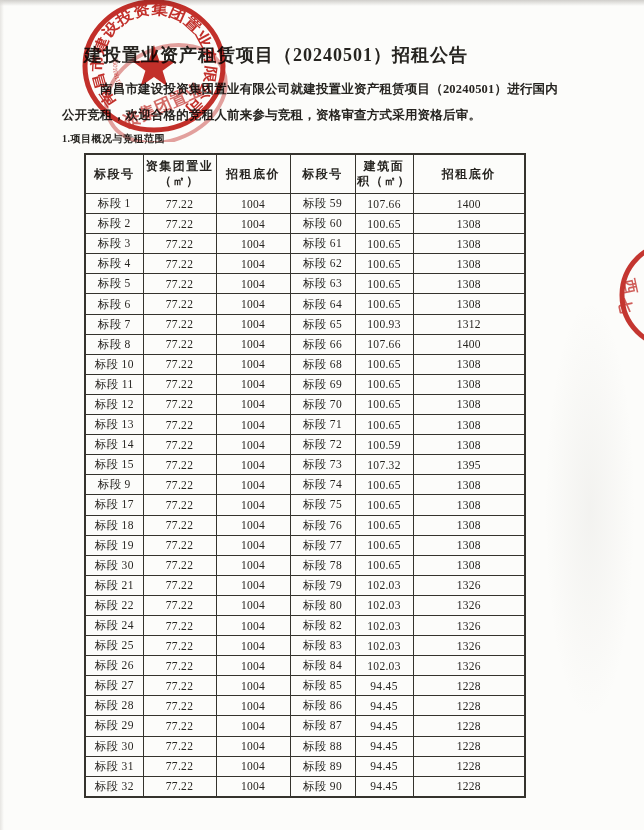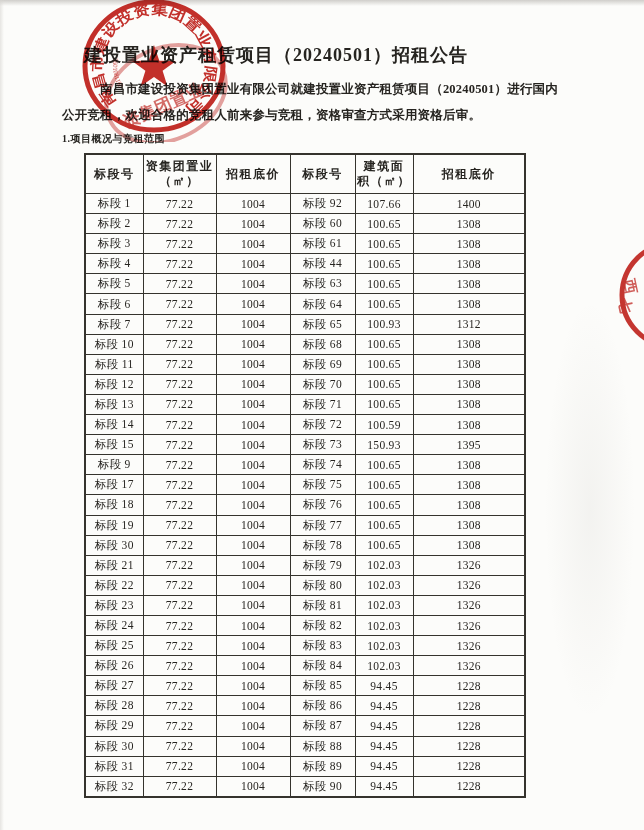--- a/index.html
+++ b/index.html
@@ -115,21 +115,21 @@
           <th>建筑面
 积（㎡）</th>
           <th>招租底价</th>
         </tr>
       </thead>
     <tbody>
         <tr>
           <td>标段 1</td>
           <td>77.22</td>
           <td>1004</td>
-          <td>标段 92</td>
+          <td>标段 59</td>
           <td>107.66</td>
           <td>1400</td>
         </tr>
         <tr>
           <td>标段 2</td>
           <td>77.22</td>
           <td>1004</td>
           <td>标段 60</td>
           <td>100.65</td>
           <td>1308</td>
@@ -139,21 +139,21 @@
           <td>77.22</td>
           <td>1004</td>
           <td>标段 61</td>
           <td>100.65</td>
           <td>1308</td>
         </tr>
         <tr>
           <td>标段 4</td>
           <td>77.22</td>
           <td>1004</td>
-          <td>标段 44</td>
+          <td>标段 62</td>
           <td>100.65</td>
           <td>1308</td>
         </tr>
         <tr>
           <td>标段 5</td>
           <td>77.22</td>
           <td>1004</td>
           <td>标段 63</td>
           <td>100.65</td>
           <td>1308</td>
@@ -168,20 +168,28 @@
         </tr>
         <tr>
           <td>标段 7</td>
           <td>77.22</td>
           <td>1004</td>
           <td>标段 65</td>
           <td>100.93</td>
           <td>1312</td>
         </tr>
         <tr>
+          <td>标段 8</td>
+          <td>77.22</td>
+          <td>1004</td>
+          <td>标段 66</td>
+          <td>107.66</td>
+          <td>1400</td>
+        </tr>
+        <tr>
           <td>标段 10</td>
           <td>77.22</td>
           <td>1004</td>
           <td>标段 68</td>
           <td>100.65</td>
           <td>1308</td>
         </tr>
         <tr>
           <td>标段 11</td>
           <td>77.22</td>
@@ -212,21 +220,21 @@
           <td>1004</td>
           <td>标段 72</td>
           <td>100.59</td>
           <td>1308</td>
         </tr>
         <tr>
           <td>标段 15</td>
           <td>77.22</td>
           <td>1004</td>
           <td>标段 73</td>
-          <td>150.93</td>
+          <td>107.32</td>
           <td>1395</td>
         </tr>
         <tr>
           <td>标段 9</td>
           <td>77.22</td>
           <td>1004</td>
           <td>标段 74</td>
           <td>100.65</td>
           <td>1308</td>
         </tr>
@@ -268,28 +276,20 @@
           <td>1004</td>
           <td>标段 79</td>
           <td>102.03</td>
           <td>1326</td>
         </tr>
         <tr>
           <td>标段 22</td>
           <td>77.22</td>
           <td>1004</td>
           <td>标段 80</td>
-          <td>102.03</td>
-          <td>1326</td>
-        </tr>
-        <tr>
-          <td>标段 23</td>
-          <td>77.22</td>
-          <td>1004</td>
-          <td>标段 81</td>
           <td>102.03</td>
           <td>1326</td>
         </tr>
         <tr>
           <td>标段 24</td>
           <td>77.22</td>
           <td>1004</td>
           <td>标段 82</td>
           <td>102.03</td>
           <td>1326</td>

